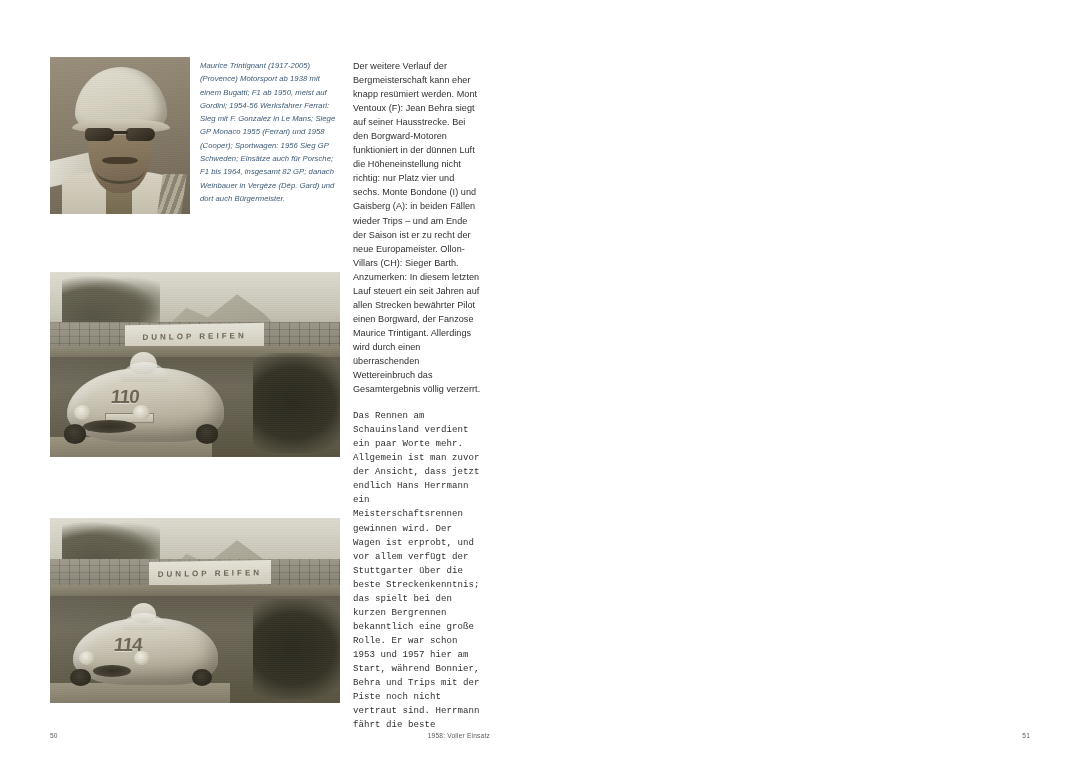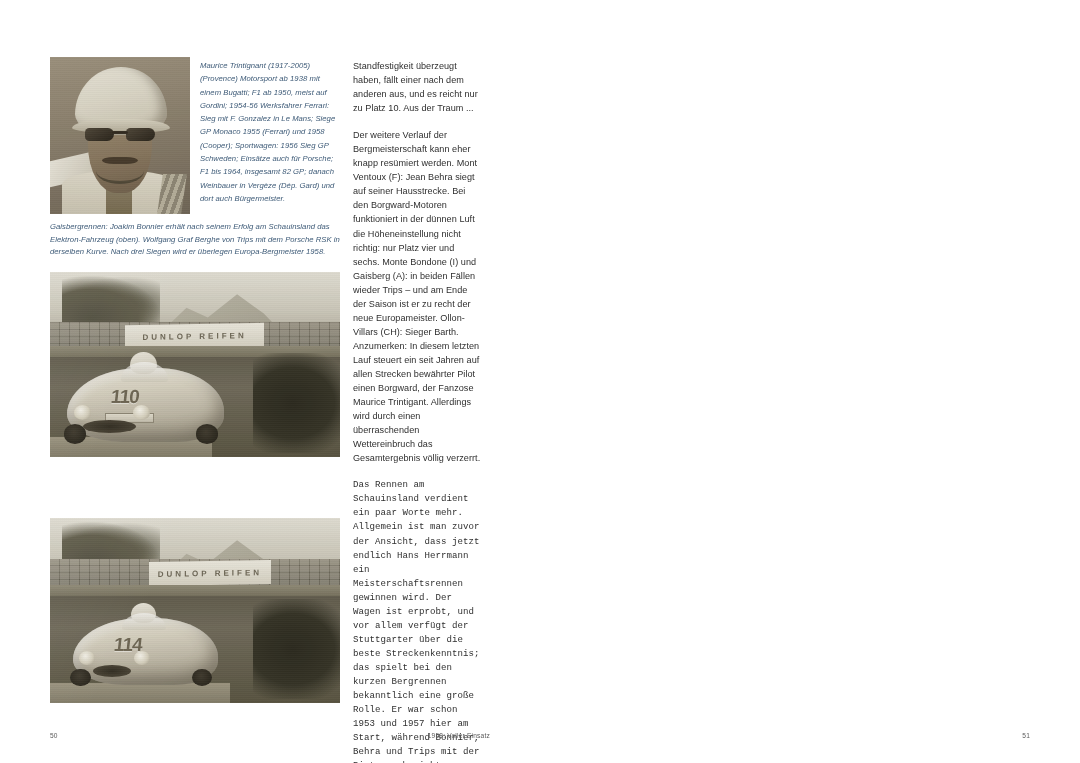--- a/index.html
+++ b/index.html
@@ -310,21 +310,20 @@
         <div class="glasses"></div>
         <div class="bridge"></div>
       </div>
       <div class="sepia"></div>
       <div class="grain"></div>
       <span class="lbl">Rennfahrer mit weißem Helm und Sonnenbrille</span>
     </div>
 
     <div class="bio" id="bio-block">Maurice Trintignant (1917-2005) (Provence) Motorsport ab 1938 mit einem Bugatti; F1 ab 1950, meist auf Gordini; 1954-56 Werksfahrer Ferrari: Sieg mit F. Gonzalez in Le Mans; Siege GP Monaco 1955 (Ferrari) und 1958 (Cooper); Sportwagen: 1956 Sieg GP Schweden; Einsätze auch für Porsche; F1 bis 1964, insgesamt 82 GP; danach Weinbauer in Vergèze (Dép. Gard) und dort auch Bürgermeister.</div>
 
-    <div class="caption" id="cap-left-1">Gaisbergrennen: Joakim Bonnier erhält nach seinem Erfolg am Schauinsland das Elektron-Fahrzeug (oben). Wolfgang Graf Berghe von Trips mit dem Porsche RSK in derselben Kurve. Nach drei Siegen wird er überlegen Europa-Bergmeister 1958.</div>
 
     <div class="photo" id="ph-race1">
       <div class="inner hill">
         <div class="sky"></div>
         <div class="mountain"></div>
         <div class="trees"></div>
         <div class="wall">
             <div class="stones"></div>
           </div>
         <div class="banner" style="left:26%; width:48%;">DUNLOP REIFEN</div>
@@ -374,21 +373,20 @@
           <div class="lamp r"></div>
           <div class="grille" style="width:26%; left:14%;"></div>
         </div>
       </div>
       <div class="sepia"></div>
       <div class="sheen"></div>
       <div class="grain"></div>
     </div>
 
     <div class="body-text" id="col-left-body">
-      <p>Standfestigkeit überzeugt haben, fällt einer nach dem anderen aus, und es reicht nur zu Platz 10. Aus der Traum ...</p>
       <p>Der weitere Verlauf der Bergmeisterschaft kann eher knapp resümiert werden. Mont Ventoux (F): Jean Behra siegt auf seiner Hausstrecke. Bei den Borgward-Motoren funktioniert in der dünnen Luft die Höheneinstellung nicht richtig: nur Platz vier und sechs. Monte Bondone (I) und Gaisberg (A): in beiden Fällen wieder Trips – und am Ende der Saison ist er zu recht der neue Europameister. Ollon-Villars (CH): Sieger Barth. Anzumerken: In diesem letzten Lauf steuert ein seit Jahren auf allen Strecken bewährter Pilot einen Borgward, der Fanzose Maurice Trintigant. Allerdings wird durch einen überraschenden Wettereinbruch das Gesamtergebnis völlig verzerrt.</p>
       <p>Das Rennen am Schauinsland verdient ein paar Worte mehr. Allgemein ist man zuvor der Ansicht, dass jetzt endlich Hans Herrmann ein Meisterschaftsrennen gewinnen wird. Der Wagen ist erprobt, und vor allem verfügt der Stuttgarter über die beste Streckenkenntnis; das spielt bei den kurzen Bergrennen bekanntlich eine große Rolle. Er war schon 1953 und 1957 hier am Start, während Bonnier, Behra und Trips mit der Piste noch nicht vertraut sind. Herrmann fährt die beste</p>
     </div>
 
     <div class="footer folio-left">50</div>
     <div class="footer runhead-l">1958: Voller Einsatz</div>
   </div>
 
   <div class="page page-right">
 

